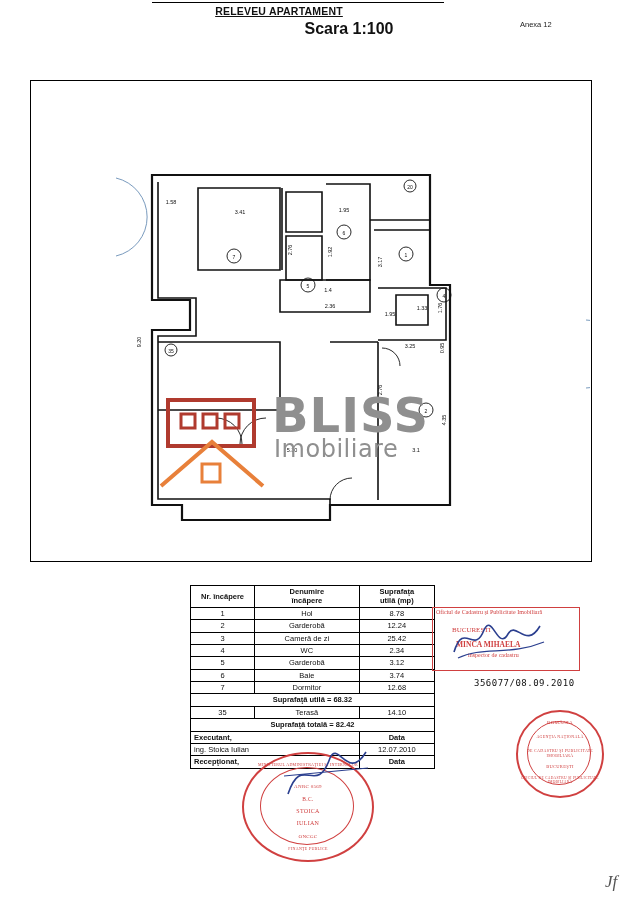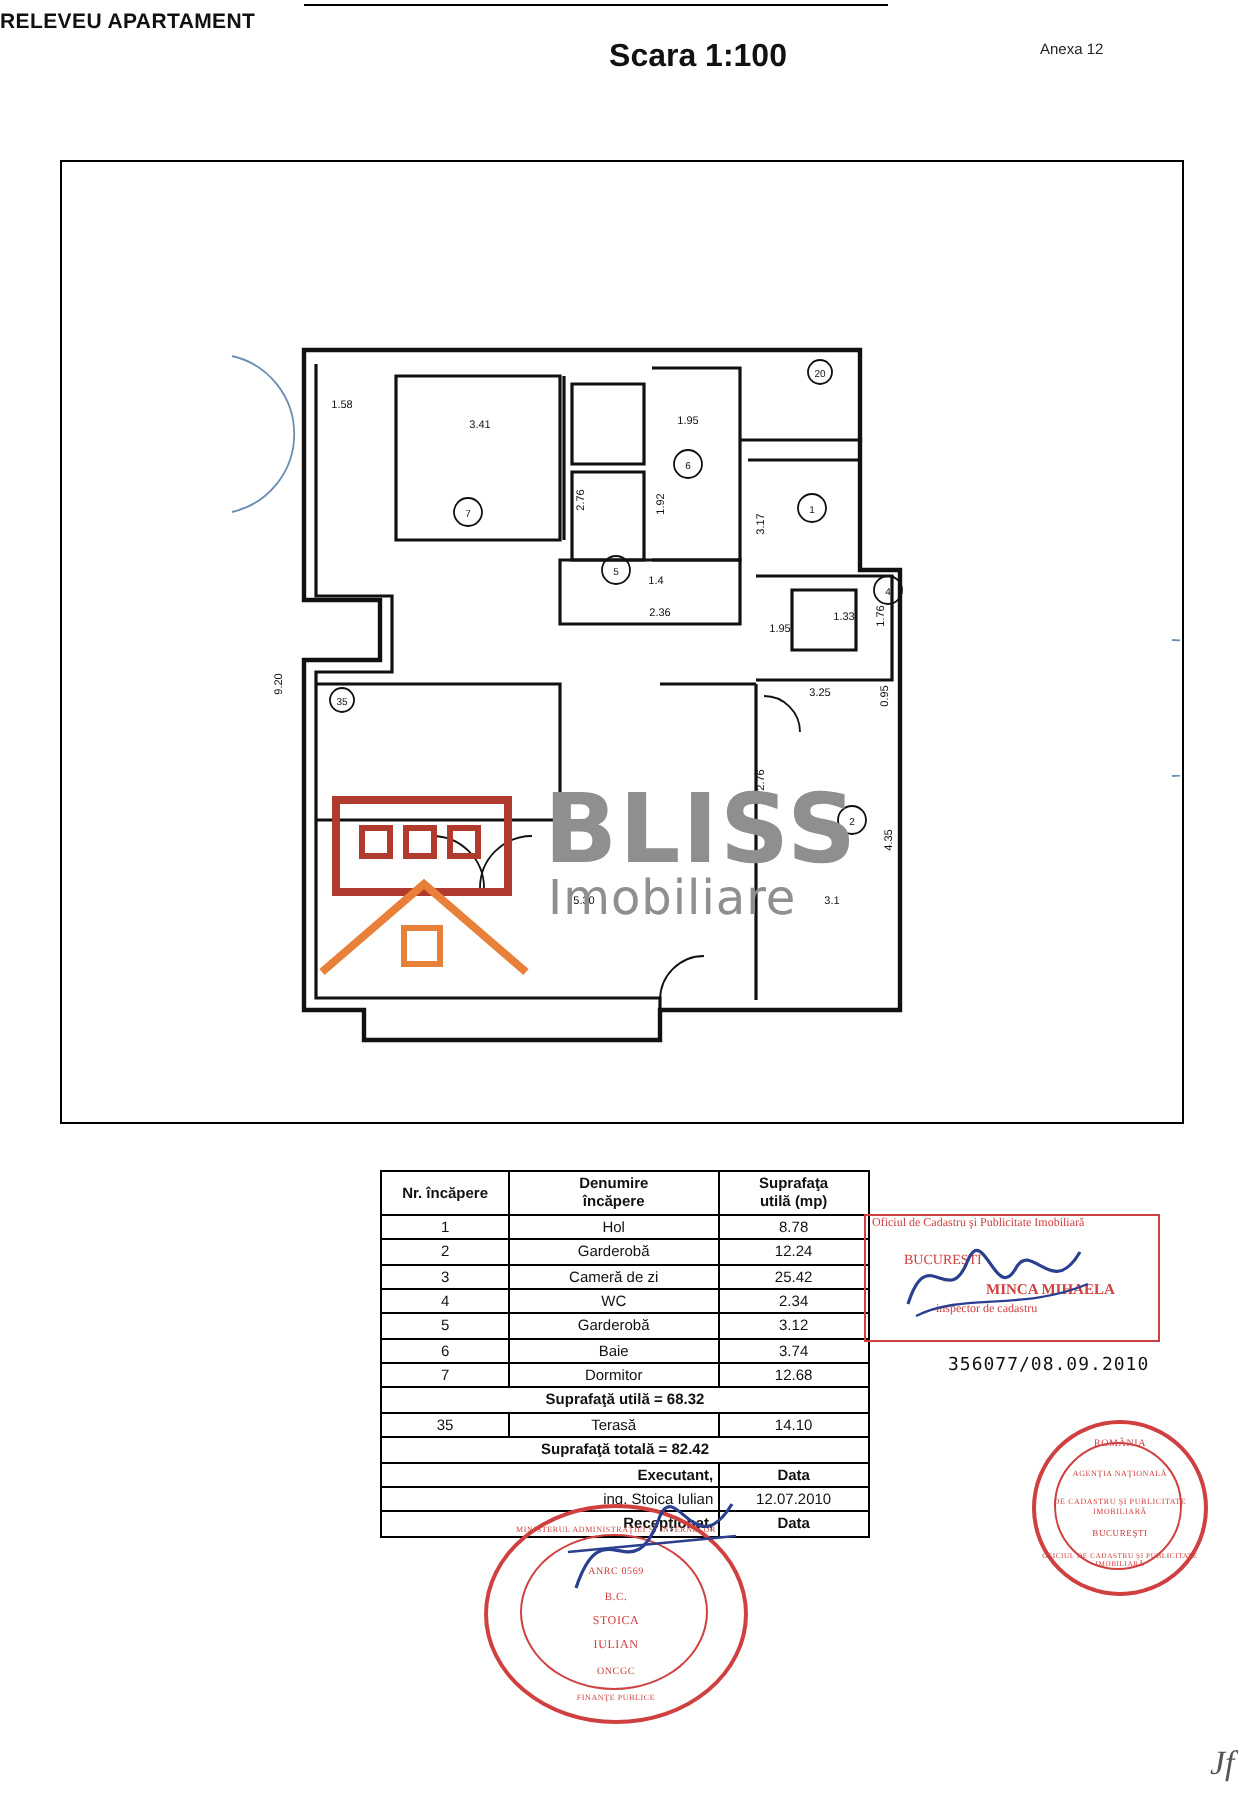--- a/index.html
+++ b/index.html
@@ -8,22 +8,22 @@
     background:#ffffff;
     font-family:"Liberation Sans", sans-serif;
     color:#111;
     position:relative;
     overflow:hidden;
   }
   .page{position:absolute;inset:0;}
 
   
   .hdr-title{
-    position:absolute;left:0;top:5px;width:558px;text-align:left;
-    font-size:10.5px;font-weight:bold;letter-spacing:.2px;
+    position:absolute;left:0;top:5px;width:558px;text-align:center;
+    font-size:10.5px;font-weight:bold;letter-spacing:.2px;text-decoration:underline;
   }
   .hdr-sub{
     position:absolute;left:0;top:20px;width:626px;text-align:center;
     font-size:16px;font-weight:bold;margin-left:36px;
   }
   .hdr-anexa{
     position:absolute;left:520px;top:20px;font-size:7.5px;color:#222;
   }
   .hdr-rule{
     position:absolute;left:152px;top:2px;width:292px;height:1px;background:#000;
@@ -65,29 +65,29 @@
     padding:1px 2px;
     text-align:center;
     line-height:1.25;
     font-weight:normal;
   }
   .tbl th{font-weight:bold;font-size:7.5px;}
   .tbl .c1{width:52px;}
   .tbl .c2{width:88px;}
   .tbl .c3{width:62px;}
   .tbl .sum{font-weight:bold;margin-left:48px;}
-  .tbl .lft{text-align:right;padding-left:3px;}
+  .tbl .lft{text-align:left;padding-left:3px;}
 
   .ocpi-box{
     position:absolute;left:432px;top:607px;width:146px;height:62px;
     border:1px solid #d04040;
   }
   .ocpi-l1{position:absolute;left:436px;top:609px;font-size:6px;color:#d04040;font-family:"Liberation Serif",serif;}
   .ocpi-l2{position:absolute;left:452px;top:626px;font-size:7px;color:#d04040;font-family:"Liberation Serif",serif;}
-  .ocpi-l3{position:absolute;left:456px;top:640px;font-size:7.5px;color:#d04040;font-weight:bold;font-family:"Liberation Serif",serif;margin-left:37px;}
+  .ocpi-l3{position:absolute;left:456px;top:640px;font-size:7.5px;color:#d04040;font-weight:bold;font-family:"Liberation Serif",serif;}
   .ocpi-l4{position:absolute;left:468px;top:652px;font-size:6px;color:#d04040;font-family:"Liberation Serif",serif;}
   .ocpi-num{position:absolute;left:474px;top:678px;font-size:9px;color:#111;font-family:"DejaVu Sans Mono",monospace;letter-spacing:.5px;}
 
   .seal{
     position:absolute;border:2px solid #d04040;border-radius:50%;
     color:#d04040;text-align:center;
   }
   .seal-inner{
     position:absolute;border:1px solid #d04040;border-radius:50%;
   }

